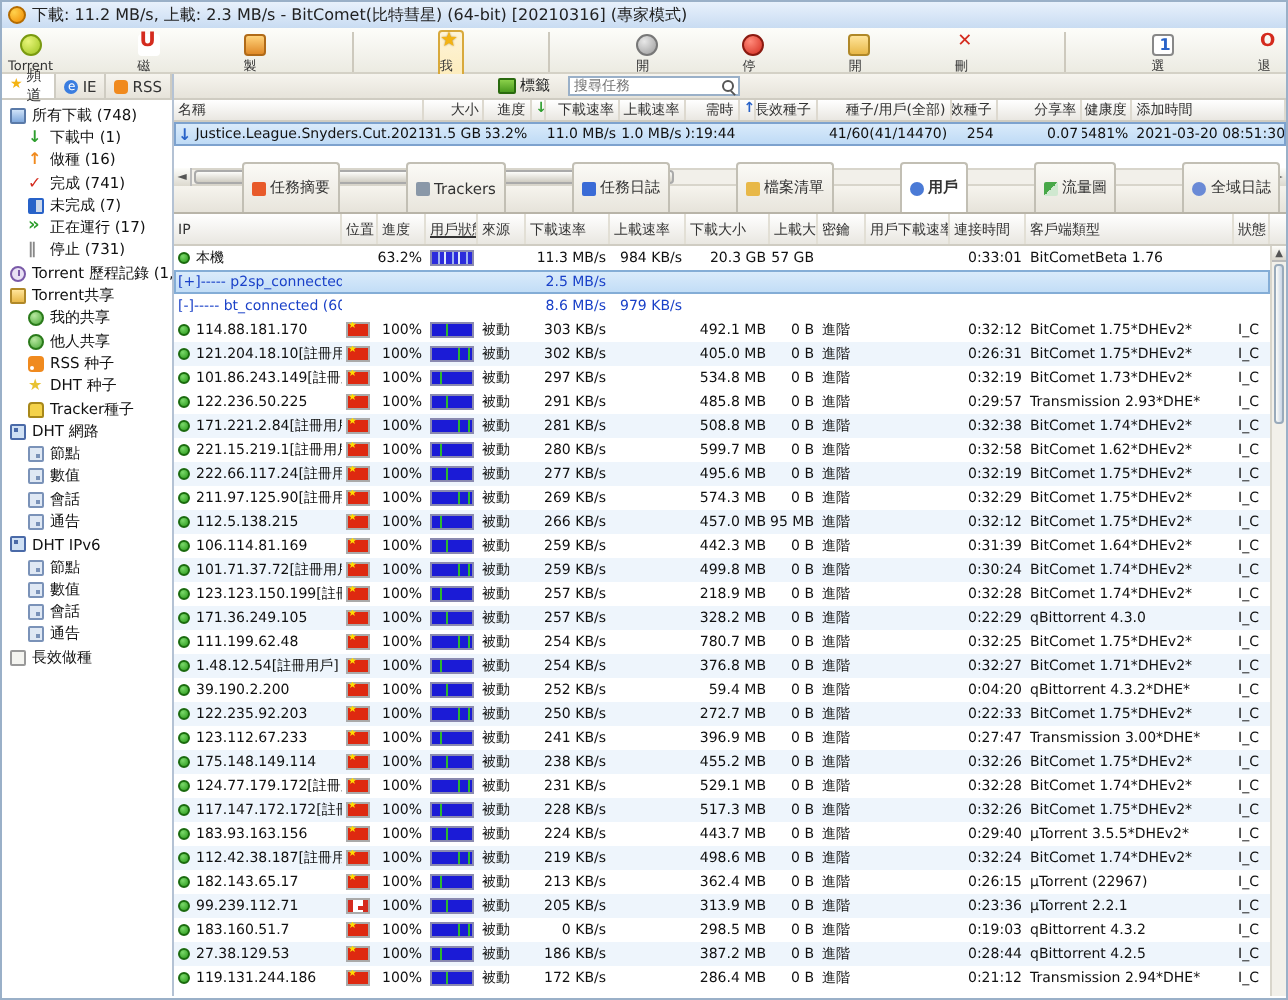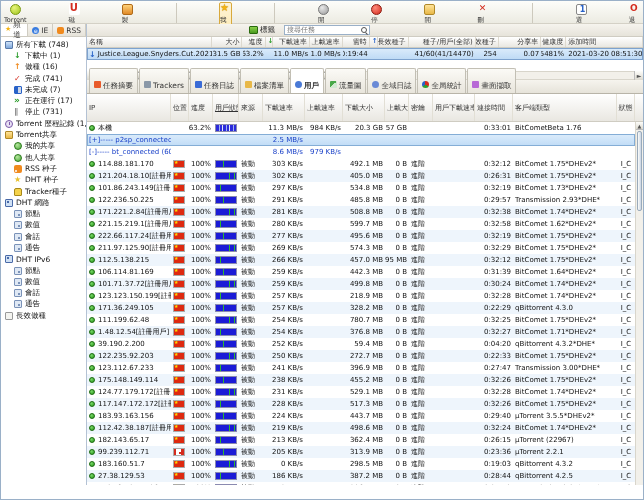--- a/index.html
+++ b/index.html
@@ -82,31 +82,31 @@
   .taskico{color:#2862c8;font-weight:bold;margin-right:2px;font-size:8px;}
   .tfill{height:11px;}
   
   .hscroll{height:9px;background:#f2f0ea;border-top:1px solid #d8d5cb;border-bottom:1px solid #d8d5cb;display:flex;align-items:center;}
   .harr{width:9px;height:9px;background:linear-gradient(#fdfdfa,#dcd9cf);border-right:1px solid #bbb;display:flex;align-items:center;justify-content:center;font-size:6px;color:#555;}
   .harr.right{border-left:1px solid #bbb;border-right:none;}
   .hthumb{width:240px;height:7px;margin:0 1px;background:linear-gradient(#fdfdfa,#cfccc2);border:1px solid #aaa;border-radius:2px;}
   .hsp{flex:1;}
   
   .dtabs{height:14px;display:flex;align-items:flex-end;background:linear-gradient(#f6f4ee,#e6e3da);border-bottom:1px solid #b8b4a8;padding:1px 2px 0 2px;gap:1px;font-size:7.5px;}
-  .dtab{display:flex;align-items:flex-start;gap:2px;padding:12px 4px;height:12px;border:1px solid #c2bfb4;border-bottom:none;border-radius:2px 2px 0 0;background:linear-gradient(#fbfaf6,#e8e5dc);color:#333;white-space:nowrap;}
+  .dtab{display:flex;align-items:center;gap:2px;padding:12px 4px;height:12px;border:1px solid #c2bfb4;border-bottom:none;border-radius:2px 2px 0 0;background:linear-gradient(#fbfaf6,#e8e5dc);color:#333;white-space:nowrap;margin-left:32px;}
   .dtab.sel{background:#fff;height:13px;font-weight:bold;}
   .dtico{width:7px;height:7px;border-radius:1px;flex:0 0 auto;}
   .d-sum{background:#e85a2a;}.d-trk{background:#8a98a8;}.d-log{background:#3a6bd6;}.d-files{background:#e8b848;}.d-peers{background:#4a7ad6;border-radius:50%;}
   .d-graph{background:linear-gradient(135deg,#48a848 50%,#d0e8d0 50%);}.d-glog{background:#6a8ad6;border-radius:50%;}.d-gstat{background:conic-gradient(#d42b1e 0 33%,#2e9e2e 33% 66%,#2862c8 66%);border-radius:50%;}.d-snap{background:#b86ad6;}
   
-  .pheader{height:28px;display:flex;background:linear-gradient(#ffffff,#e9e7e1);border-bottom:1px solid #cfccc2;font-size:7px;color:#333;padding-right:8px;}
+  .pheader{height:16px;display:flex;background:linear-gradient(#ffffff,#e9e7e1);border-bottom:1px solid #cfccc2;font-size:7px;color:#333;padding-right:8px;}
   .ph{border-right:1px solid #e2dfd5;display:flex;align-items:center;padding:0 2px;white-space:nowrap;overflow:hidden;}
   .ph.u{text-decoration:underline;}
   .cp1{width:84px;}.cp2{width:18px;}.cp3{width:24px;}.cp4{width:26px;}.cp5{width:24px;}.cp6{width:42px;}.cp7{width:38px;}
-  .cp8{width:42px;}.cp9{width:24px;}.cp10{width:24px;}.cp11{width:42px;}.cp12{width:38px;}.cp13{flex:1;min-width:80px;}.cp14{width:18px;justify-content:center;}
+  .cp8{width:42px;}.cp9{width:24px;}.cp10{width:24px;}.cp11{width:42px;}.cp12{width:38px;}.cp13{flex:1;min-width:80px;}.cp14{width:18px;}
   .prows{flex:1;overflow:hidden;position:relative;padding-right:8px;}
   .prow{height:12px;display:flex;align-items:center;font-size:7px;color:#111;}
   .prow.alt{background:#eef5fc;}
   .prow.sel{background:linear-gradient(#dcecfb,#c0dcf6);outline:1px solid #84add6;outline-offset:-1px;}
   .prow.group{color:#1a41c8;}
   .pc{display:flex;align-items:center;padding:0 2px;white-space:nowrap;overflow:hidden;}
   .pc.r{justify-content:flex-end;}
   .dot{display:none;width:6px;height:6px;border-radius:50%;background:radial-gradient(circle at 35% 30%,#7ad86a,#2a9a1a);border:1px solid #1a6a0e;margin-right:3px;flex:0 0 auto;}
   .local .dot,.peer .dot{display:inline-block;}
   .flag{display:none;width:12px;height:8px;border:1px solid #aaa;position:relative;}
@@ -122,20 +122,24 @@
   
   .vscroll{position:absolute;right:0;top:0;bottom:0;width:8px;background:#f2f0ea;border-left:1px solid #d8d5cb;display:flex;flex-direction:column;}
   .varr{height:8px;background:linear-gradient(#fdfdfa,#dcd9cf);border-bottom:1px solid #bbb;font-size:5px;color:#555;text-align:center;line-height:8px;}
   .vthumb{height:80px;margin:1px;background:linear-gradient(90deg,#fdfdfa,#c8d4e4);border:1px solid #9ab;border-radius:2px;}
 </style>
 </head>
 <body>
 
 <div class="win">
 
+  <div class="titlebar">
+    <span class="appico"></span>
+    <span>下載: 11.2 MB/s, 上載: 2.3 MB/s - BitComet(比特彗星) (64-bit) [20210316] (專家模式)</span>
+  </div>
 
 
   <div class="toolbar">
 
   <div class="tb">
         <span class="tico ico ic-torrent"></span>
         <span>Torrent</span>
       </div>
       <div class="tb">
         <span class="tico ico ic-magnet"></span>

